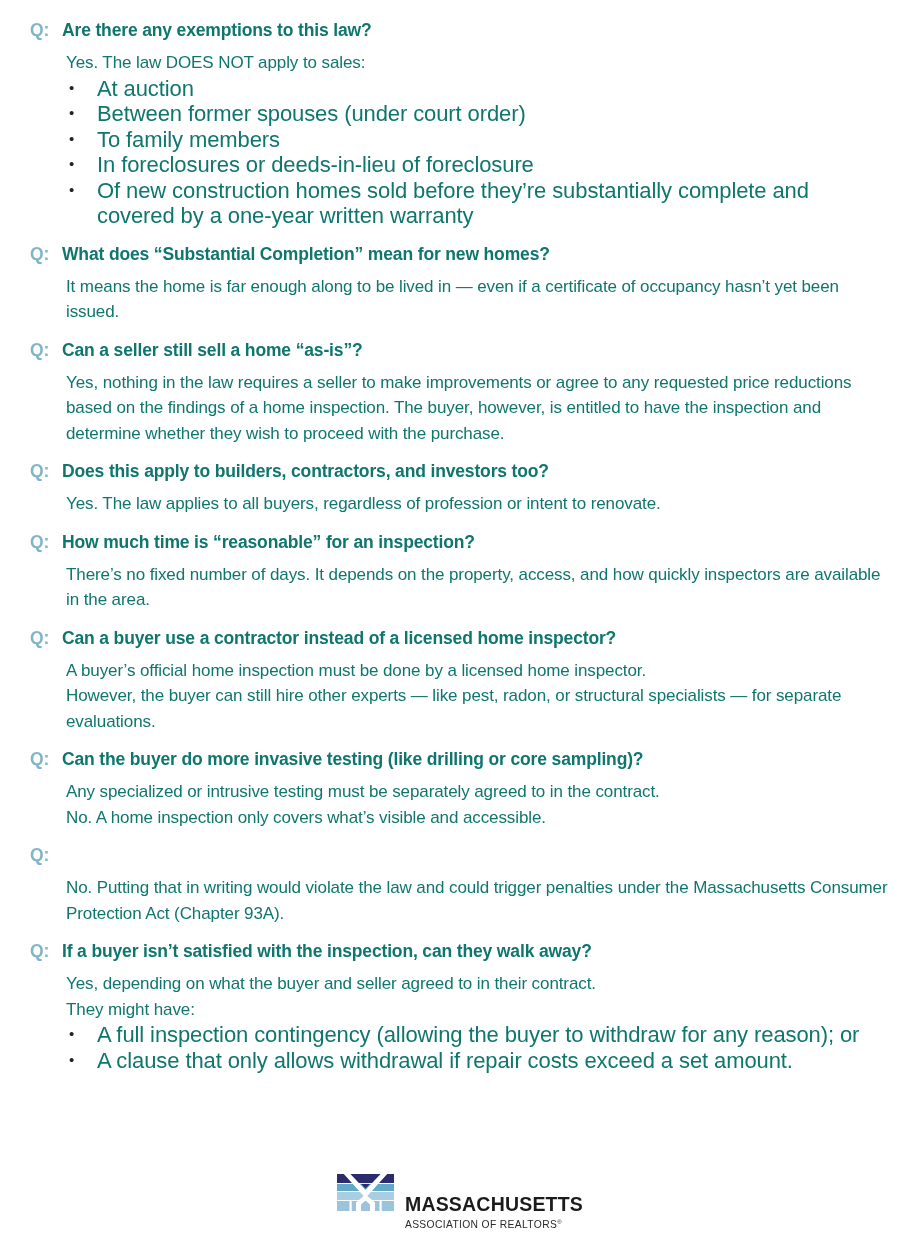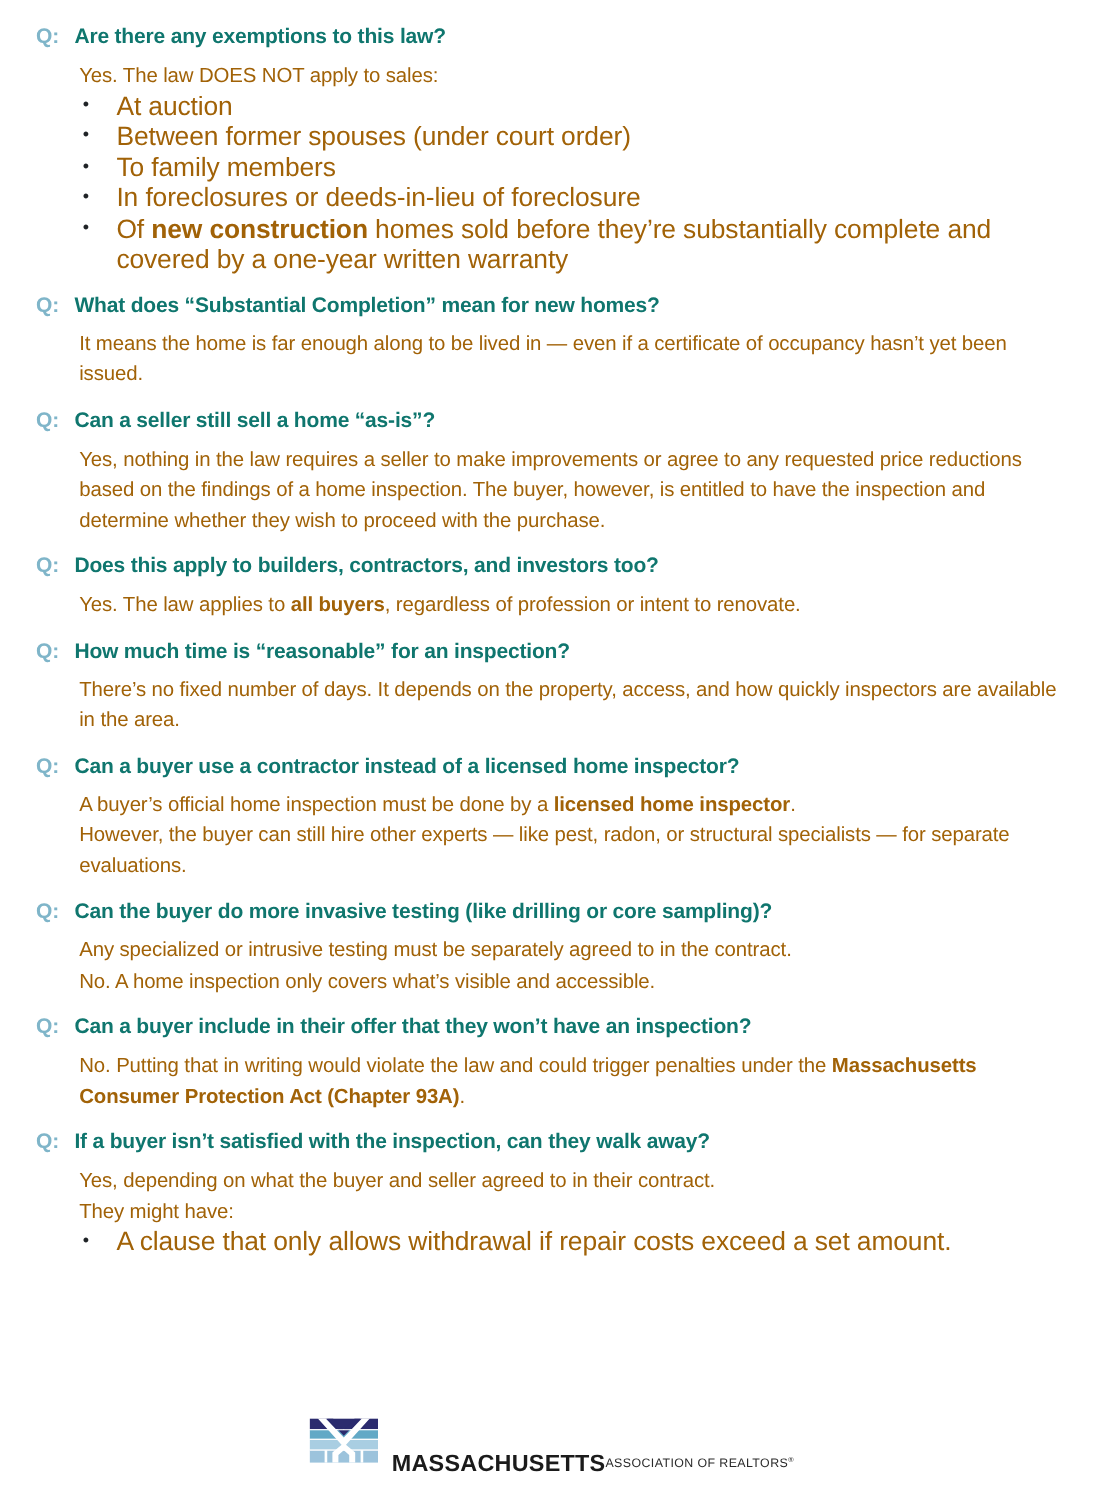--- a/index.html
+++ b/index.html
@@ -44,28 +44,28 @@
     font-weight: 700;
     font-size: 17.5px;
     line-height: 25px;
     color: #0f766e;
     letter-spacing: -0.15px;
   }
   .answer {
     margin-left: 36px;
     font-size: 17px;
     line-height: 25.5px;
-    color: #a16207;
+    color: #0f766e;
     letter-spacing: -0.1px;
   }
   .answer p {
     margin: 0;
   }
   .answer b, .question-text b {
-    font-weight: 700;
+    font-weight: 400;
   }
 
   
   ul.bullets {
     list-style: none;
     margin: 0;
     padding: 0;
   }
   ul.bullets > li {
     position: relative;
@@ -98,21 +98,21 @@
     align-items: center;
     gap: 11px;
   }
   .logo-mark {
     width: 57px;
     height: 37px;
     display: block;
   }
   .logo-words {
     display: flex;
-    flex-direction: row;
+    flex-direction: column;
     margin-top: 40px;
   }
   .logo-title {
     font-family: "Liberation Sans", sans-serif;
     font-weight: 700;
     font-size: 19.5px;
     letter-spacing: 0.2px;
     color: #1b1b1b;
     line-height: 21px;
   }
@@ -204,35 +204,35 @@
           <span class="question-text">Can the buyer do more invasive testing (like drilling or core sampling)?</span>
         </div>
         <div class="answer">
           <p>Any specialized or intrusive testing must be separately agreed to in the contract.</p>
           <p>No. A home inspection only covers what’s visible and accessible.</p>
         </div>
       </div>
       <div class="qa-block">
         <div class="question-row">
           <span class="q-marker">Q:</span>
-          <span class="question-text">Can a buyer include in their offer that they won’t have an inspection?</span>
         </div>
         <div class="answer">
           <p><span>No. Putting that in writing would violate the law and could trigger penalties under the </span><b>Massachusetts Consumer Protection Act (Chapter 93A)</b><span>.</span></p>
         </div>
       </div>
       <div class="qa-block">
         <div class="question-row">
           <span class="q-marker">Q:</span>
           <span class="question-text">If a buyer isn’t satisfied with the inspection, can they walk away?</span>
         </div>
         <div class="answer">
           <p>Yes, depending on what the buyer and seller agreed to in their contract.</p>
           <p>They might have:</p>
           <ul class="bullets">
+            <li><span>A full inspection contingency (allowing the buyer to withdraw for any reason); or</span></li>
             <li><span>A clause that only allows withdrawal if repair costs exceed a set amount.</span></li>
           </ul>
         </div>
       </div>
     </div>
 
   <div class="footer">
     <div class="logo-lockup">
       <svg class="logo-mark" viewBox="0 0 57 37">
         <defs>

